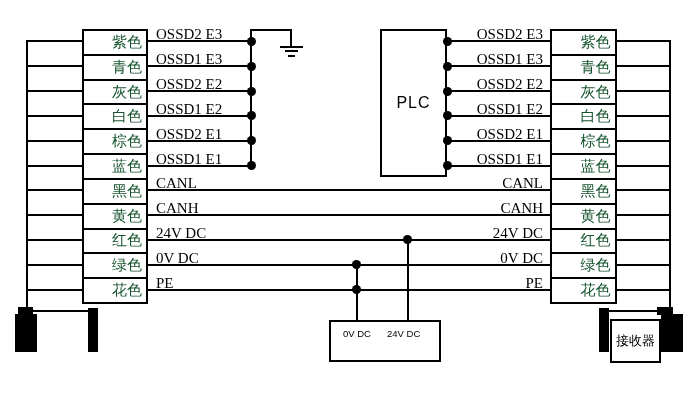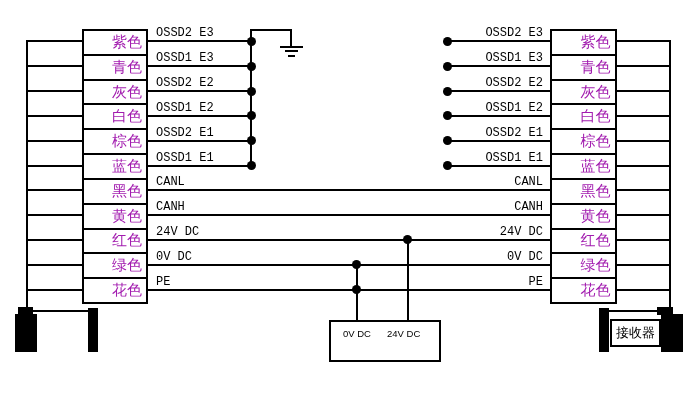--- a/index.html
+++ b/index.html
@@ -6,25 +6,25 @@
   #diagram {
     position:relative; width:700px; height:420px; background:#ffffff;
     font-family:"Liberation Sans", sans-serif; overflow:hidden;
   }
   .hline { position:absolute; height:2px; background:#000; }
   .vline { position:absolute; width:2px; background:#000; }
   .dot   { position:absolute; width:9px; height:9px; border-radius:50%; background:#000; }
   .trow  {
     position:absolute; box-sizing:border-box; border:2px solid #000; background:#fff;
     display:flex; align-items:center; justify-content:center;
-    font-size:15px; color:#a21caf; font-family:"Liberation Sans", sans-serif;padding-left:24px;
+    font-size:15px; color:#14532d; font-family:"Liberation Sans", sans-serif;padding-left:24px;
   }
   .wlabel {
-    position:absolute; font-size:12px; color:#000; white-space:nowrap;
-    font-family:Liberation Mono, monospace;
+    position:absolute; font-size:15px; color:#000; white-space:nowrap;
+    font-family:Liberation Serif, serif;
   }
   .wlabel-r { text-align:right; }
   .box {
     position:absolute; box-sizing:border-box; border:2px solid #000; background:#fff;
   }
   .plc {
     left:380px; top:29px; width:67px; height:148px;
     display:flex; align-items:center; justify-content:center;
     font-size:16px; letter-spacing:1px; color:#000;
   }
@@ -41,36 +41,39 @@
   .title {
     position:absolute; left:0; top:383px; width:700px; text-align:center;
     font-size:13.5px; color:#3d3d3d;
   }
 </style>
 </head>
 <body>
 
 <div id="diagram">
 
+  <div class="box plc">
+    <span>PLC</span>
+  </div>
 
   <div class="box psu">
     <span class="psu-l">0V DC</span>
     <span class="psu-r">24V DC</span>
   </div>
 
   <div class="blk" style="left:18px;top:307px;width:15px;height:8px"></div>
   <div class="hline" style="left:25px;top:310px;width:67px"></div>
   <div class="blk" style="left:15px;top:314px;width:22px;height:38px"></div>
   <div class="blk" style="left:88px;top:308px;width:10px;height:44px"></div>
 
   <div class="blk" style="left:657px;top:307px;width:16px;height:8px"></div>
   <div class="hline" style="left:606px;top:310px;width:66px"></div>
   <div class="blk" style="left:661px;top:314px;width:22px;height:38px"></div>
   <div class="blk" style="left:599px;top:308px;width:10px;height:44px"></div>
-  <div class="devlabel" style="left:610px;top:319px;width:51px;height:28px">
+  <div class="devlabel" style="left:610px;top:319px;width:51px;height:44px">
     <span>接收器</span>
   </div>
 
 <div class="hline" style="left: 27px; top: 40.4091px; width: 57px;"></div>
     <div class="hline" style="left: 615px; top: 40.4091px; width: 56px;"></div>
     <div class="hline" style="left: 148px; top: 40.4091px; width: 104px;"></div>
     <div class="hline" style="left: 447px; top: 40.4091px; width: 103px;"></div>
     <div class="trow" style="left: 82px; top: 29px; width: 66px; height: 26.8182px;">紫色</div>
     <div class="trow" style="left: 550px; top: 29px; width: 67px; height: 26.8182px;">紫色</div>
     <div class="wlabel" style="left: 156px; top: 26.4091px;">OSSD2 E3</div>

